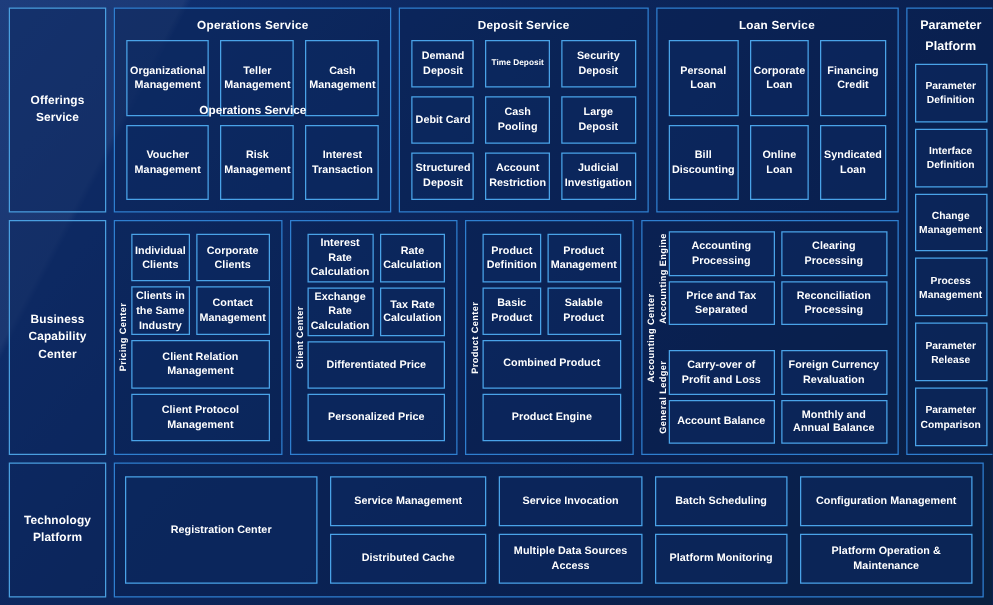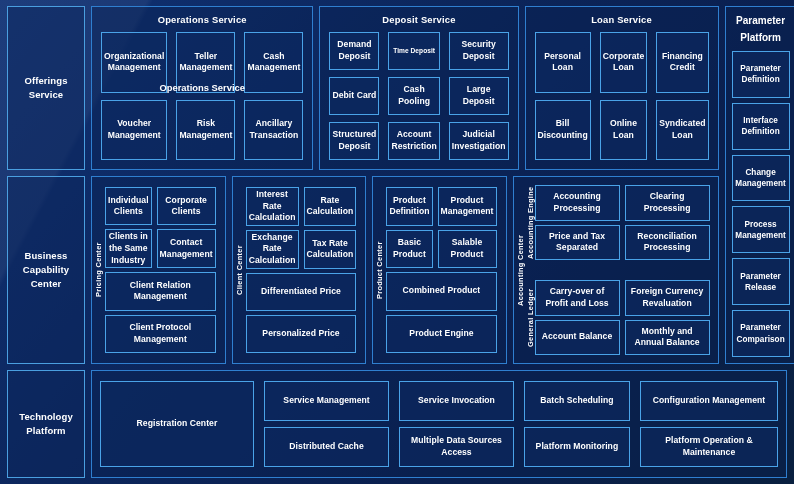--- a/index.html
+++ b/index.html
@@ -139,21 +139,21 @@
 
         <div class="panel svc" id="svc-ops">
           <div class="grp-title">Operations Service</div>
           <div class="dupe">Operations Service</div>
           <div class="grid">
             <div class="box">Organizational Management</div>
             <div class="box">Teller Management</div>
             <div class="box">Cash Management</div>
             <div class="box">Voucher Management</div>
             <div class="box">Risk Management</div>
-            <div class="box">Ancillary Transaction</div>
+            <div class="box">Interest Transaction</div>
           </div>
         </div>
 
         <div class="panel svc" id="svc-dep">
           <div class="grp-title">Deposit Service</div>
           <div class="grid">
             <div class="box">Demand Deposit</div>
             <div class="box small">Time Deposit</div>
             <div class="box">Security Deposit</div>
             <div class="box">Debit Card</div>

